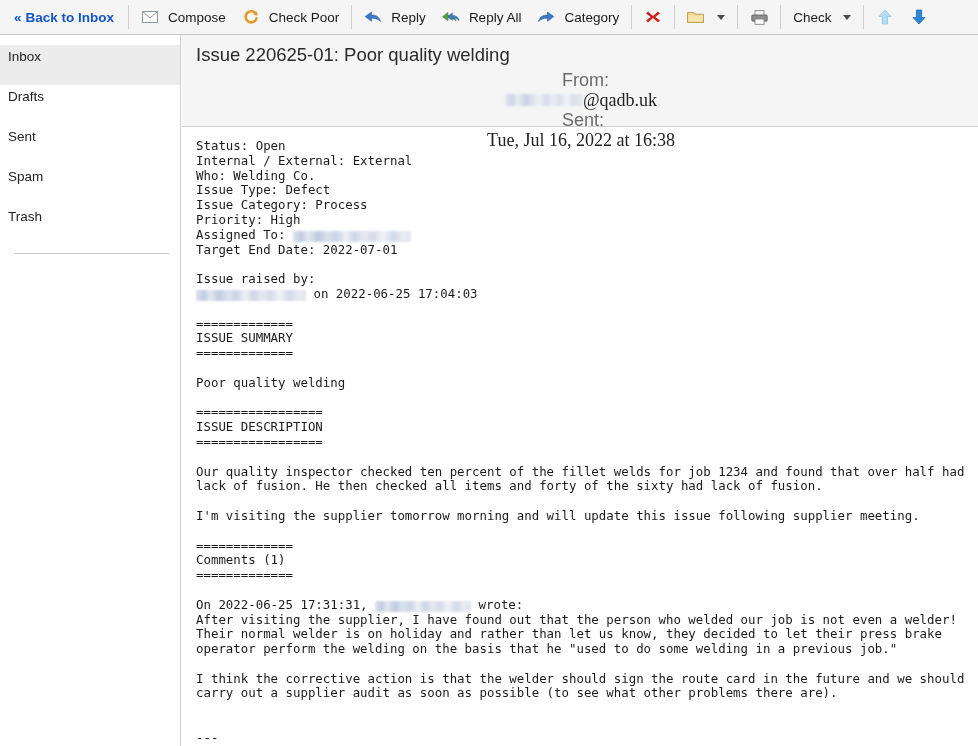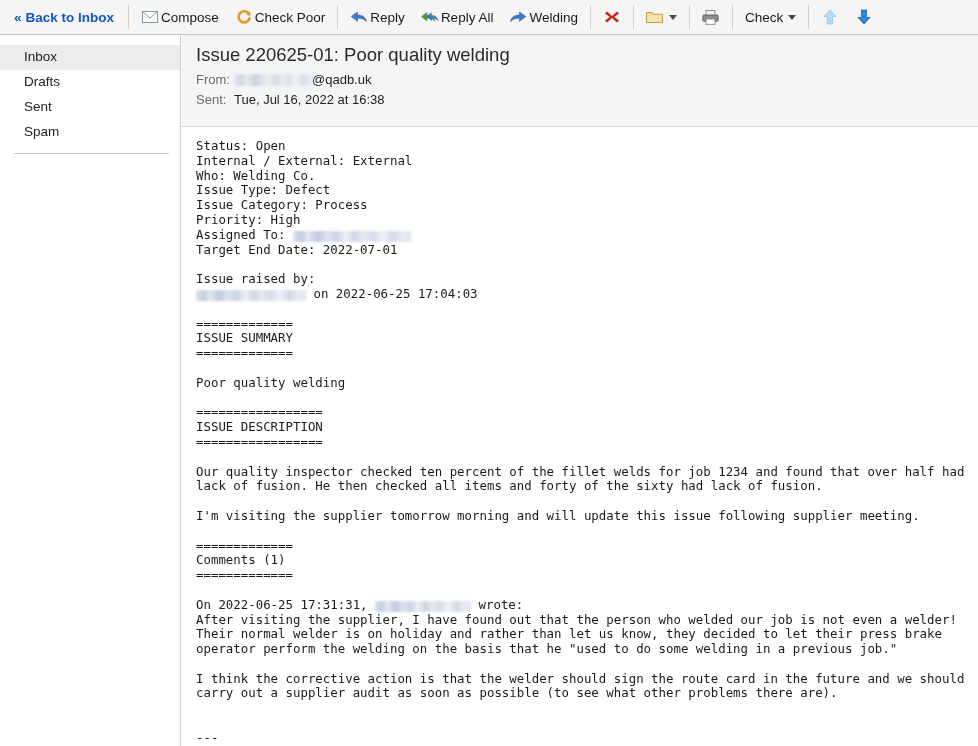--- a/index.html
+++ b/index.html
@@ -15,21 +15,21 @@
 
   
   .toolbar {
     position: absolute; left: 0; top: 0; width: 978px; height: 35px;
     background: #f5f5f5;
     border-bottom: 1px solid #c6c6c6;
     display: flex; align-items: center;
     padding: 0 0 0 8px;
   }
   .tb-btn {
-    display: flex; align-items: center; gap: 2px;
+    display: flex; align-items: center; gap: 9px;
     height: 26px; padding: 0 7px;
     font-size: 13.5px; color: #1a1a1a;
     white-space: nowrap; cursor: default;
     border: 1px solid transparent; border-radius: 2px;
   }
   .tb-back {
     color: #1155cc; font-weight: bold; font-size: 13.5px;
     padding: 0 10px 0 6px; height: 26px;
     display: flex; align-items: center; gap: 4px; white-space: nowrap;
   }
@@ -46,22 +46,22 @@
   }
 
   
   .sidebar {
     position: absolute; left: 0; top: 35px; width: 181px; height: 711px;
     background: #ffffff;
     border-right: 1px solid #cfcfcf;
     padding-top: 10px;
   }
   .side-item {
-    height: 25px; line-height: 23px;
-    padding-left: 24px; font-size: 13.5px; color: #222222;
+    height: 40px; line-height: 23px;
+    padding-left: 8px; font-size: 13.5px; color: #222222;
     cursor: default;
   }
   .side-item.active { background: #ececec; }
   .side-div {
     height: 1px; background: #cccccc;
     margin: 8px 11px 0 14px;
   }
 
   
   .msgpanel {
@@ -71,23 +71,23 @@
   .msg-header {
     background: #f5f5f5;
     border-bottom: 1px solid #d2d2d2;
     padding: 8px 12px 9px 14px;
     height: 92px;
   }
   .msg-subject {
     font-size: 18.5px; color: #2a2a2a; font-weight: normal;
     margin: 0 0 3px 0; line-height: 24px;
   }
-  .hdr-row { display: flex; align-items: center; font-size: 13px; line-height: 20px; }
+  .hdr-row { display: flex; align-items: center; font-size: 18px; line-height: 20px; flex-direction: column; }
   .hdr-label { color: #6a6a6a; width: 38px; flex: 0 0 auto; }
-  .hdr-value { color: #222222; display: flex; align-items: center; }
+  .hdr-value { color: #222222; display: flex; align-items: center; font-family: Liberation Serif, serif; }
   .redact {
     display: inline-block; height: 12px;
     background:
       linear-gradient(90deg,
         #e3e7ef 0%, #ced6e6 9%, #e8ebf1 17%, #c9d2e4 27%, #dfe4ee 36%,
         #eceff4 44%, #d4dbe9 53%, #e9ecf2 62%, #dae0ec 71%, #f1f3f7 79%,
         #d9dfeb 88%, #e7eaf1 100%);
     filter: blur(1.1px);
     vertical-align: middle;
     border-radius: 1px;
@@ -168,21 +168,21 @@
       </span>
       <span>Reply All</span>
     </div>
 
     <div class="tb-btn">
       <span class="tb-icon">
         <svg width="18" height="14" viewBox="0 0 18 14">
           <path d="M10.5 2 L10.5 5 C6 5 2.5 7 1.5 11.5 C4.5 8.5 7.5 8.2 10.5 8.2 L10.5 11.3 L16.8 6.6 Z" fill="#3d78c8" stroke="#2b5fa8" stroke-width="0.6" stroke-linejoin="round"></path>
         </svg>
       </span>
-      <span>Welding</span>
+      <span>Category</span>
     </div>
 
     <div class="tb-sep"></div>
 
     <div class="tb-btn">
       <span class="tb-icon">
         <svg width="16" height="16" viewBox="0 0 16 16">
           <path d="M3 2.6 L8 7.1 L13 2.6 L15 4.6 L10.3 8 L15 11.4 L13 13.4 L8 9 L3 13.4 L1 11.4 L5.7 8 L1 4.6 Z" fill="#cf2222"></path>
         </svg>
       </span>
@@ -238,20 +238,21 @@
     </div>
 
   </div>
 
   <div class="sidebar">
     <div id="sidebar-items">
         <div class="side-item active"><span>Inbox</span></div>
         <div class="side-item"><span>Drafts</span></div>
         <div class="side-item"><span>Sent</span></div>
         <div class="side-item"><span>Spam</span></div>
+        <div class="side-item"><span>Trash</span></div>
       </div>
     <div class="side-div"></div>
   </div>
 
   <div class="msgpanel">
 
     <div class="msg-header">
       <div class="msg-subject">Issue 220625-01: Poor quality welding</div>
 
       <div class="hdr-row">

